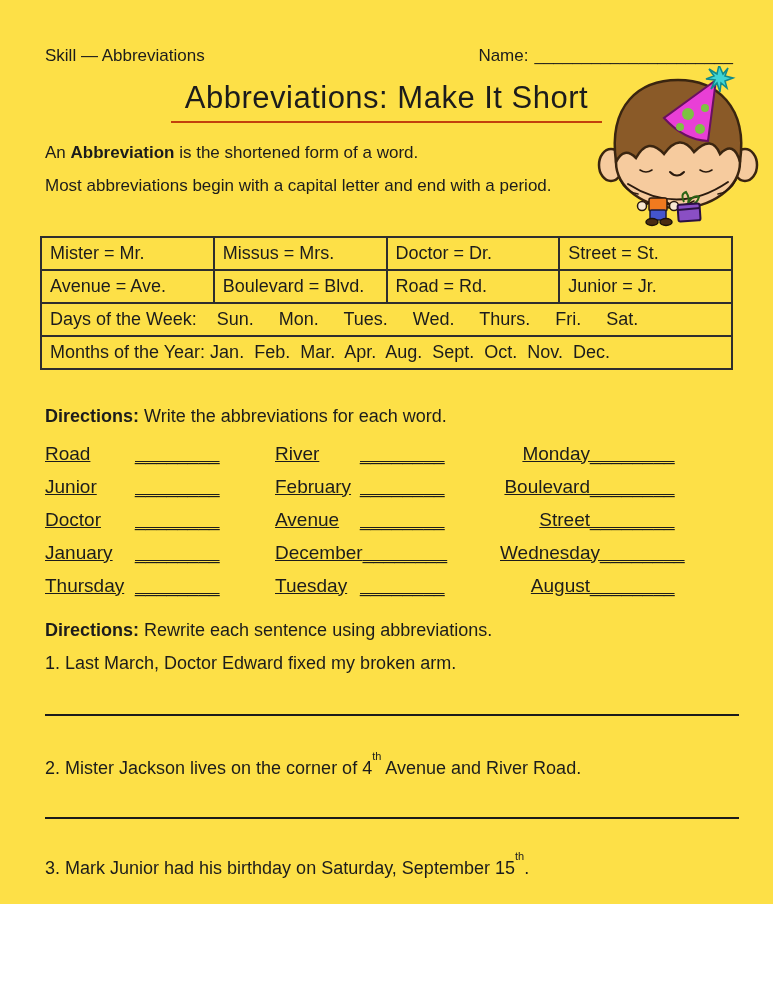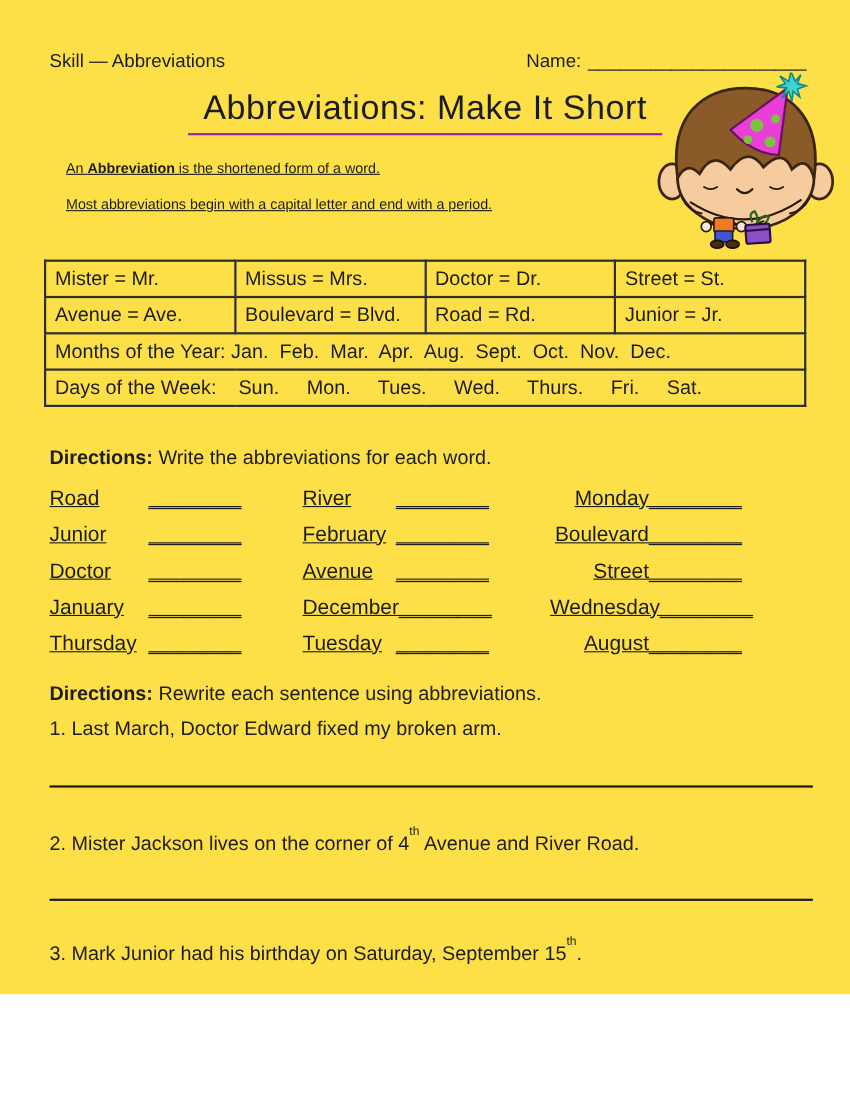--- a/index.html
+++ b/index.html
@@ -9,23 +9,23 @@
     font-family:"Liberation Sans", sans-serif; color:#1c1c1c; overflow:hidden;
   }
   
   .header-row { position:absolute; top:46px; left:45px; right:40px;
     display:flex; justify-content:space-between; font-size:17px; }
   .name-group { display:flex; gap:6px; }
   .name-blank { letter-spacing:0px; }
   
   .title-wrap { position:absolute; top:80px; left:0; width:100%; text-align:center; }
   .title { display:inline-block; font-size:31px; font-weight:400; letter-spacing:.5px;
-    border-bottom:2px solid #a21caf; padding:0 14px 5px 14px; }
-  
-  .intro { position:absolute; left:60px; top:136px; width:556px; font-size:13px; line-height:33px;text-decoration:underline; }
+    border-bottom:2px solid #c2410c; padding:0 14px 5px 14px; }
+  
+  .intro { position:absolute; left:45px; top:136px; width:556px; font-size:17px; line-height:33px; }
   .b { font-weight:700; }
   
   .boy { position:absolute; left:596px; top:66px; width:164px; height:172px; }
   
   .ref-table { position:absolute; left:40px; top:236px; width:693px;
     border-collapse:collapse; font-size:18px; table-layout:fixed; }
   .ref-table td { border:2px solid #2e2e2e; height:33px; padding:0 2px 0 8px;
     vertical-align:middle; overflow:hidden; }
   .ref-table td.pre { white-space:pre; font-size:18px; }
   
@@ -131,24 +131,24 @@
       <td>Doctor = Dr.</td>
       <td>Street = St.</td>
     </tr>
     <tr>
       <td>Avenue = Ave.</td>
       <td>Boulevard = Blvd.</td>
       <td>Road = Rd.</td>
       <td>Junior = Jr.</td>
     </tr>
     <tr>
+      <td colspan="4" class="pre">Days of the Week:    Sun.     Mon.     Tues.     Wed.     Thurs.     Fri.     Sat.</td>
+    </tr>
+    <tr>
       <td colspan="4" class="pre">Months of the Year: Jan.  Feb.  Mar.  Apr.  Aug.  Sept.  Oct.  Nov.  Dec.</td>
-    </tr>
-    <tr>
-      <td colspan="4" class="pre">Days of the Week:    Sun.     Mon.     Tues.     Wed.     Thurs.     Fri.     Sat.</td>
     </tr>
   </tbody>
     </table>
 
   <div class="directions d1">
     <span class="b">Directions:</span><span> Write the abbreviations for each word.</span>
   </div>
 
   <div class="word-grid">
     <div class="wrow">

